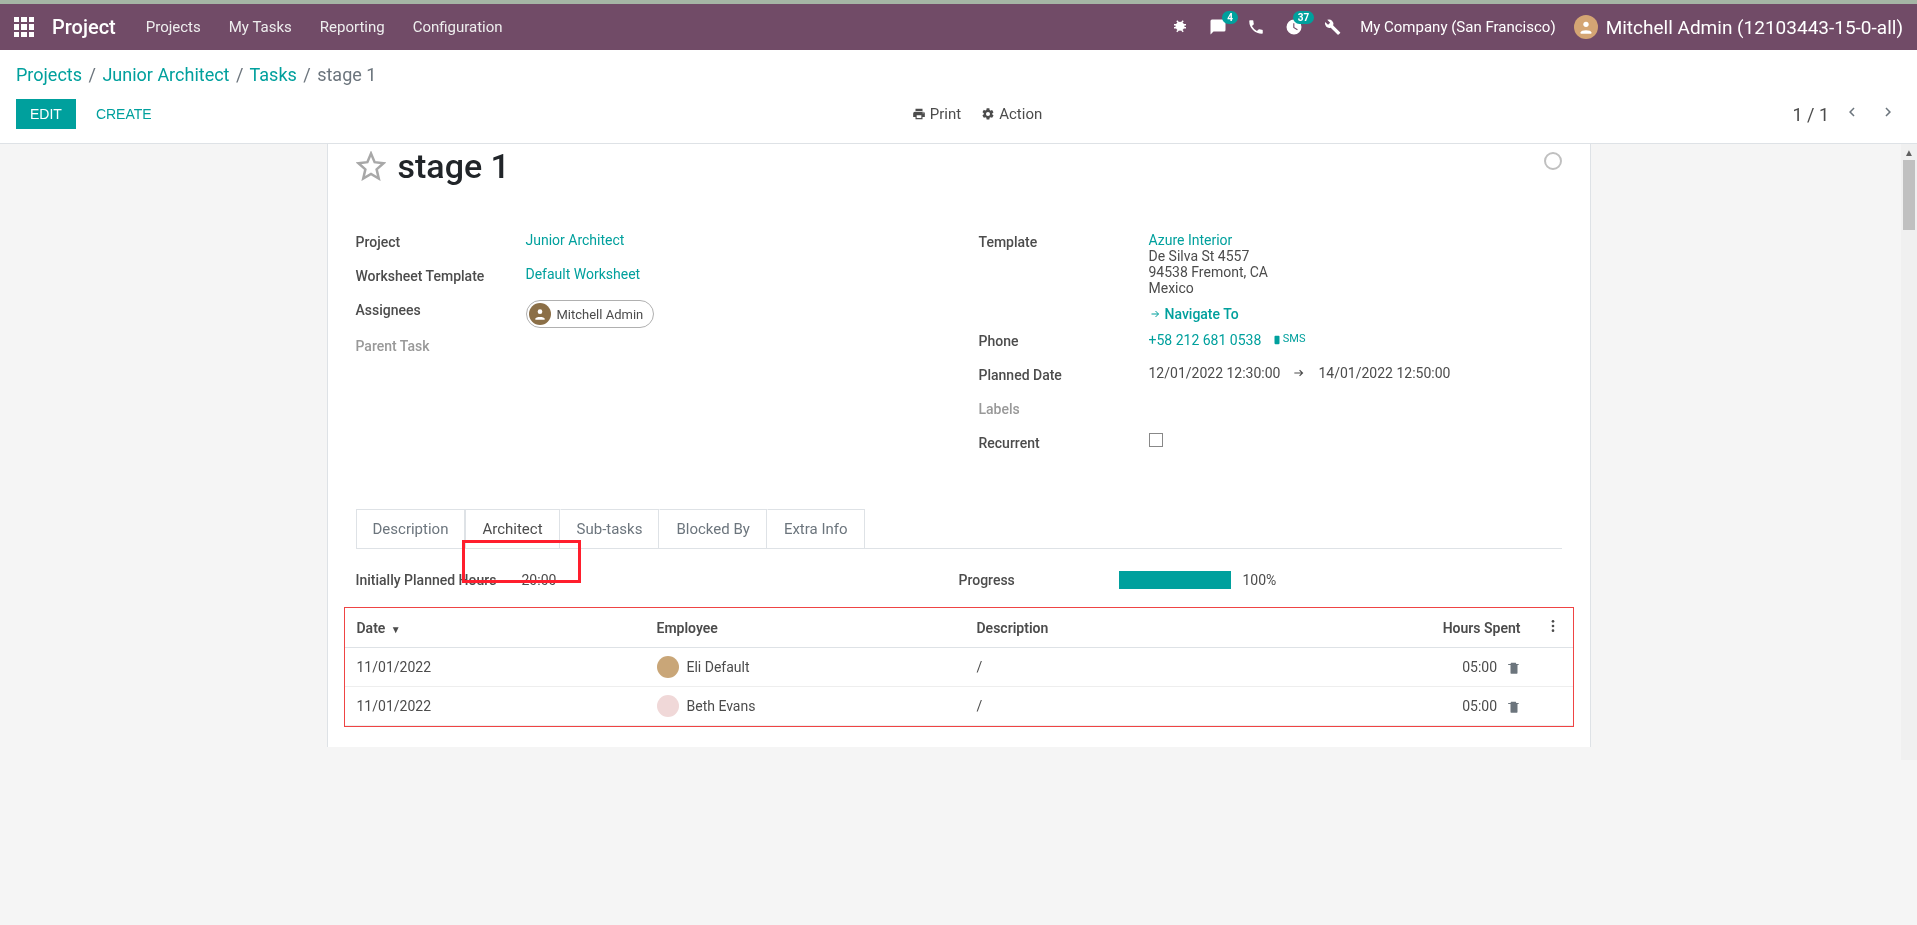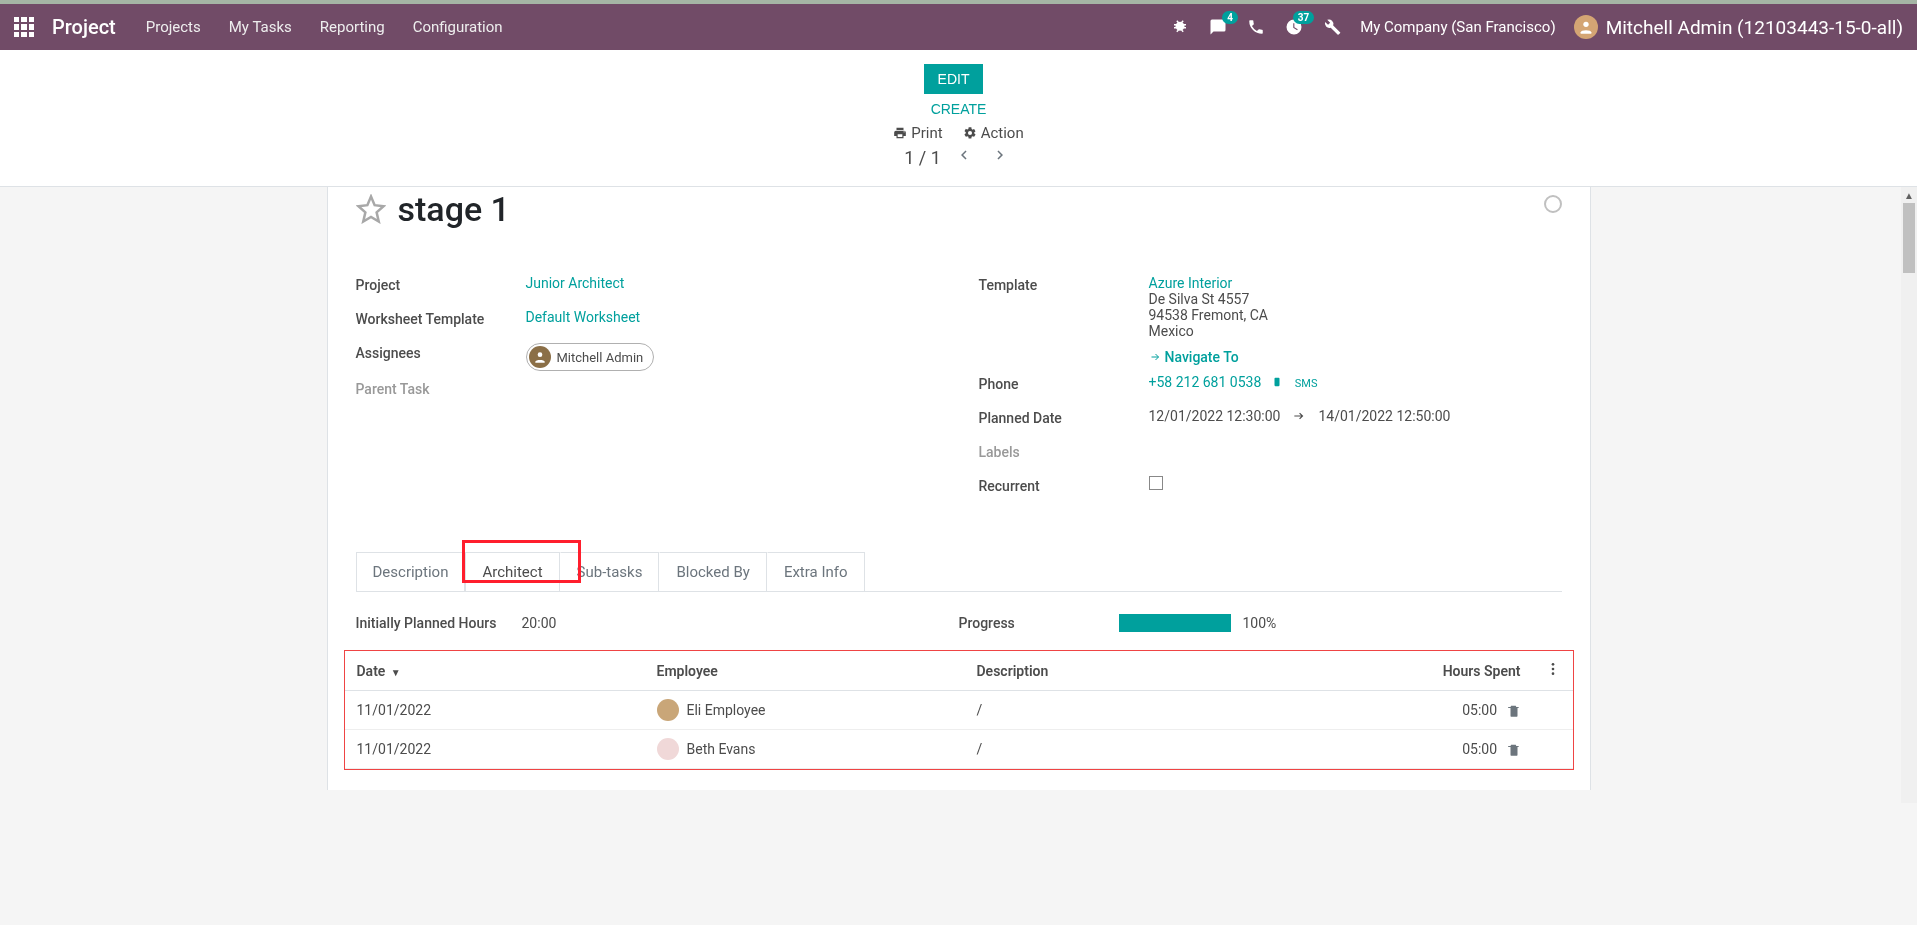--- a/index.html
+++ b/index.html
@@ -19,21 +19,21 @@
 .badge { position: absolute; top: -6px; right: -10px; background: #00A09D; color: #fff; font-size: 10px; border-radius: 10px; padding: 1px 5px; font-weight: bold; min-width: 16px; text-align: center; }
 .navbar-company { font-size: 15px; cursor: pointer; }
 .navbar-user { display: flex; align-items: flex-end; gap: 8px; font-size: 19px; cursor: pointer; }
 .avatar-sm { width: 24px; height: 24px; border-radius: 50%; background: #d4a574; display: inline-flex; align-items: center; justify-content: center; font-size: 10px; color: #fff; overflow: hidden; }
 
 
 .controlbar { background: #fff; border-bottom: 1px solid #dee2e6; padding: 14px 16px 14px 16px; }
 .breadcrumb { font-size: 18px; color: #6c757d; margin-bottom: 14px; }
 .breadcrumb a { color: #00a09d; text-decoration: none; cursor: pointer; }
 .breadcrumb .sep { color: #6c757d; margin: 0 2px; }
-.control-row { display: flex; align-items: center; flex-direction: column; }
+.control-row { display: flex; align-items: center; }
 .btn-edit { background: #00A09D; color: #fff; border: none; padding: 7px 14px; font-size: 14px; font-weight: 500; cursor: pointer; margin-right: 10px; }
 .btn-create { background: transparent; color: #00A09D; border: none; padding: 7px 10px; font-size: 14px; font-weight: 500; cursor: pointer; }
 .control-center { margin-left: auto; margin-right: auto; display: flex; gap: 20px; }
 .control-center-item { color: #4c4c4c; cursor: pointer; display: flex; align-items: center; gap: 4px; font-size: 15px; }
 .control-center-item svg { width: 14px; height: 14px; fill: #4c4c4c; }
 .pager { display: flex; align-items: center; gap: 10px; color: #4c4c4c; font-size: 18px; }
 .pager-btn { cursor: pointer; color: #6c757d; padding: 4px; }
 .pager-btn svg { width: 18px; height: 18px; fill: #6c757d; }
 
 
@@ -49,21 +49,21 @@
 .fields-col { flex: 1; }
 .field-row { display: flex; margin-bottom: 8px; align-items: flex-start; min-height: 26px; }
 .field-label { width: 170px; color: #4c4c4c; font-weight: 500; padding-top: 2px; font-size: 14px; }
 .field-label.muted { color: #999; }
 .field-value { flex: 1; color: #4c4c4c; font-size: 14px; }
 .field-value a { color: #00a09d; text-decoration: none; cursor: pointer; }
 .assignee-tag { display: inline-flex; align-items: center; border: 1px solid #b0b0b0; border-radius: 14px; padding: 2px 10px 2px 2px; gap: 6px; font-size: 13px; }
 .assignee-tag .avatar-sm { width: 22px; height: 22px; background: #8b6f47; }
 .nav-link { color: #00a09d; font-weight: 500; cursor: pointer; display: inline-flex; align-items: center; gap: 4px; }
 .nav-link svg { width: 12px; height: 12px; fill: #00a09d; }
-.sms-tag { color: #00a09d; font-size: 11px; margin-left: 6px; display: inline-flex; align-items: flex-start; gap: 13px; border: 1px solid transparent; cursor: pointer; }
+.sms-tag { color: #00a09d; font-size: 11px; margin-left: 6px; display: inline-flex; align-items: flex-end; gap: 1px; border: 1px solid transparent; cursor: pointer; }
 .sms-tag svg { width: 10px; height: 10px; fill: #00a09d; }
 .date-range { display: inline-flex; align-items: center; gap: 12px; }
 .date-range svg { width: 14px; height: 14px; fill: #4c4c4c; }
 .checkbox-box { width: 14px; height: 14px; border: 1px solid #888; display: inline-block; }
 
 
 .tabs { display: flex; margin-top: 42px; border-bottom: 1px solid #dee2e6; }
 .tab { padding: 10px 16px; border: 1px solid transparent; border-bottom: none; cursor: pointer; color: #6c757d; font-size: 15px; position: relative; }
 .tab:first-child { border-left: 1px solid #dee2e6; }
 .tab { border-right: 1px solid #dee2e6; border-top: 1px solid #dee2e6; }
@@ -157,20 +157,29 @@
             <circle cx="12" cy="8" r="4"></circle>
             <path d="M4 20c0-4 16-4 16 0v2H4z"></path>
           </svg>
         </span>
       <span>Mitchell Admin (12103443-15-0-all)</span>
     </div>
   </div>
 </div>
 
 <div class="controlbar">
+  <div class="breadcrumb">
+    <a>Projects</a>
+    <span class="sep">/</span>
+    <a>Junior Architect</a>
+    <span class="sep">/</span>
+    <a>Tasks</a>
+    <span class="sep">/</span>
+    <span>stage 1</span>
+  </div>
   <div class="control-row">
     <button class="btn-edit">EDIT</button>
     <button class="btn-create">CREATE</button>
     <div class="control-center">
       <div class="control-center-item">
         <svg viewBox="0 0 24 24">
             <path d="M19 8H5a3 3 0 00-3 3v6h4v4h12v-4h4v-6a3 3 0 00-3-3zM8 19v-5h8v5H8zm11-8a1 1 0 110-2 1 1 0 010 2zM18 3H6v4h12V3z"></path>
           </svg>
         <span>Print</span>
       </div>
@@ -326,21 +335,21 @@
                   </svg>
             </th>
           </tr>
         </thead>
         <tbody id="ts-body">
         <tr>
                 <td>11/01/2022</td>
                 <td>
                   <span class="emp-cell">
                     <span class="emp-avatar" style="background:#c9a678"></span>
-                    <span>Eli Employee</span>
+                    <span>Eli Default</span>
                   </span>
                 </td>
                 <td>/</td>
                 <td class="right">05:00 <svg class="trash-icon" viewBox="0 0 24 24">
                     <path d="M6 7h12v13a2 2 0 01-2 2H8a2 2 0 01-2-2V7zm3-4h6l1 2h4v2H2V5h4l1-2z"></path>
                   </svg></td>
                 <td></td>
               </tr>
               <tr>
                 <td>11/01/2022</td>

